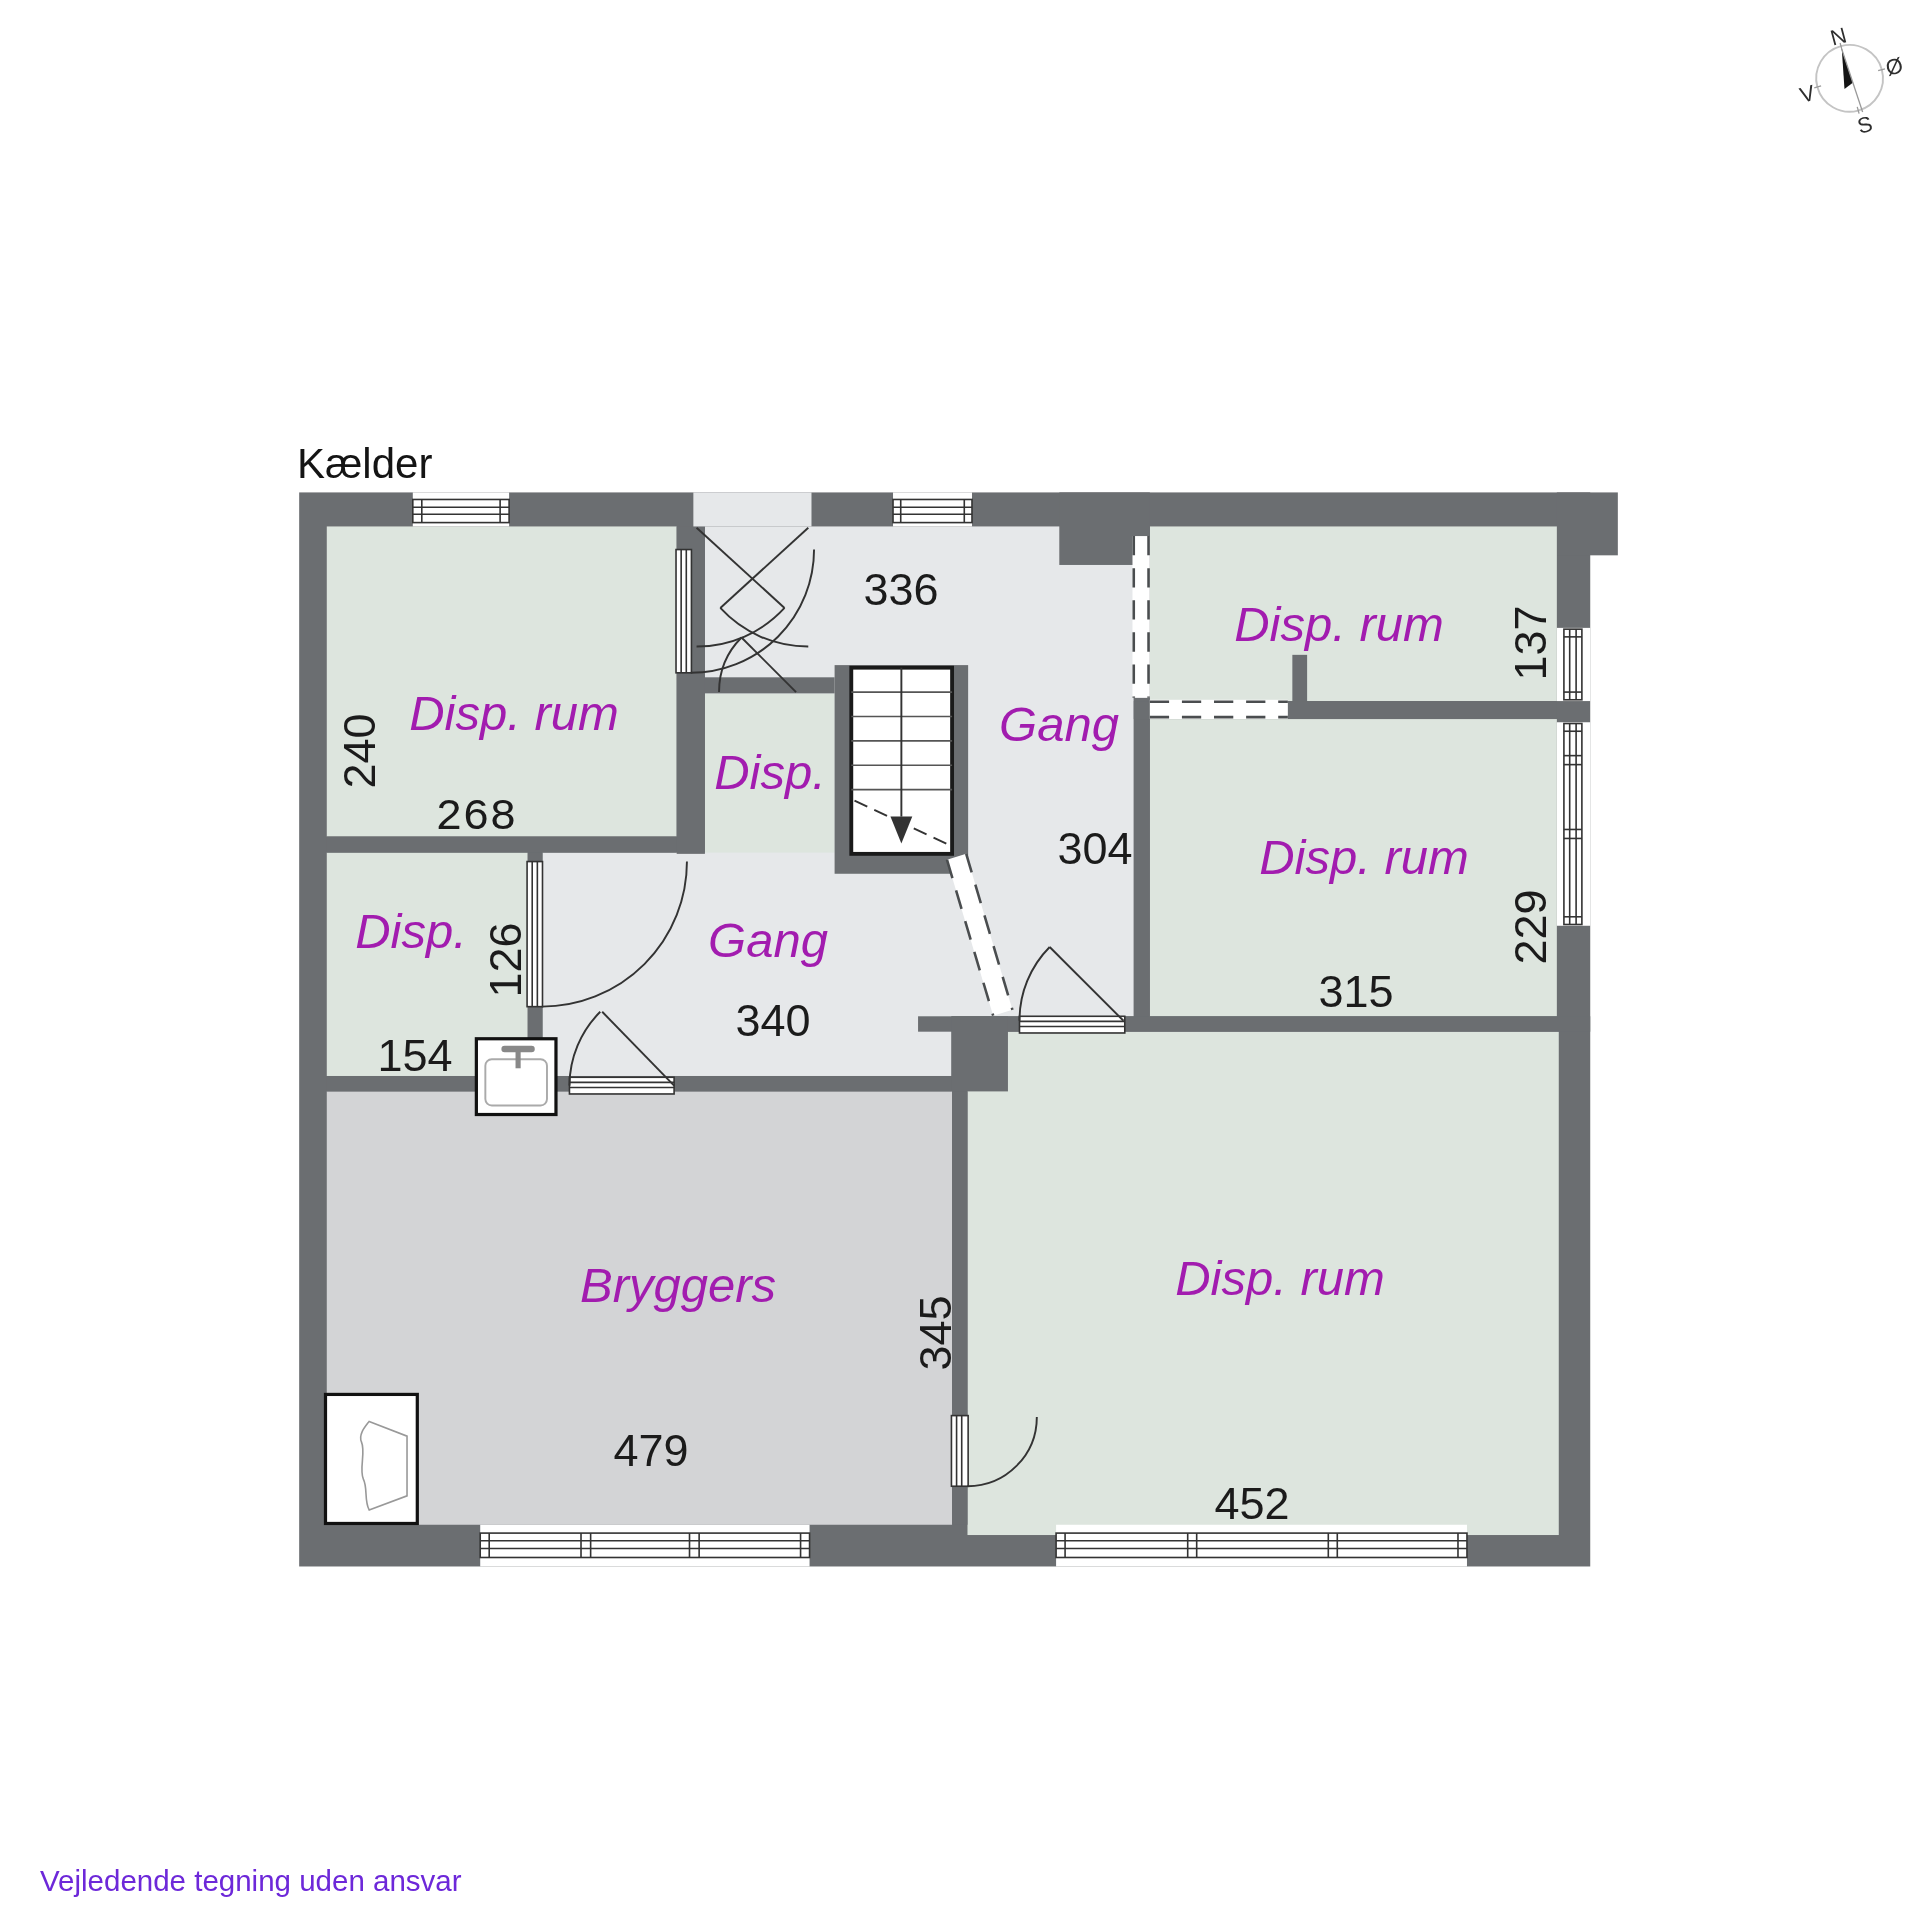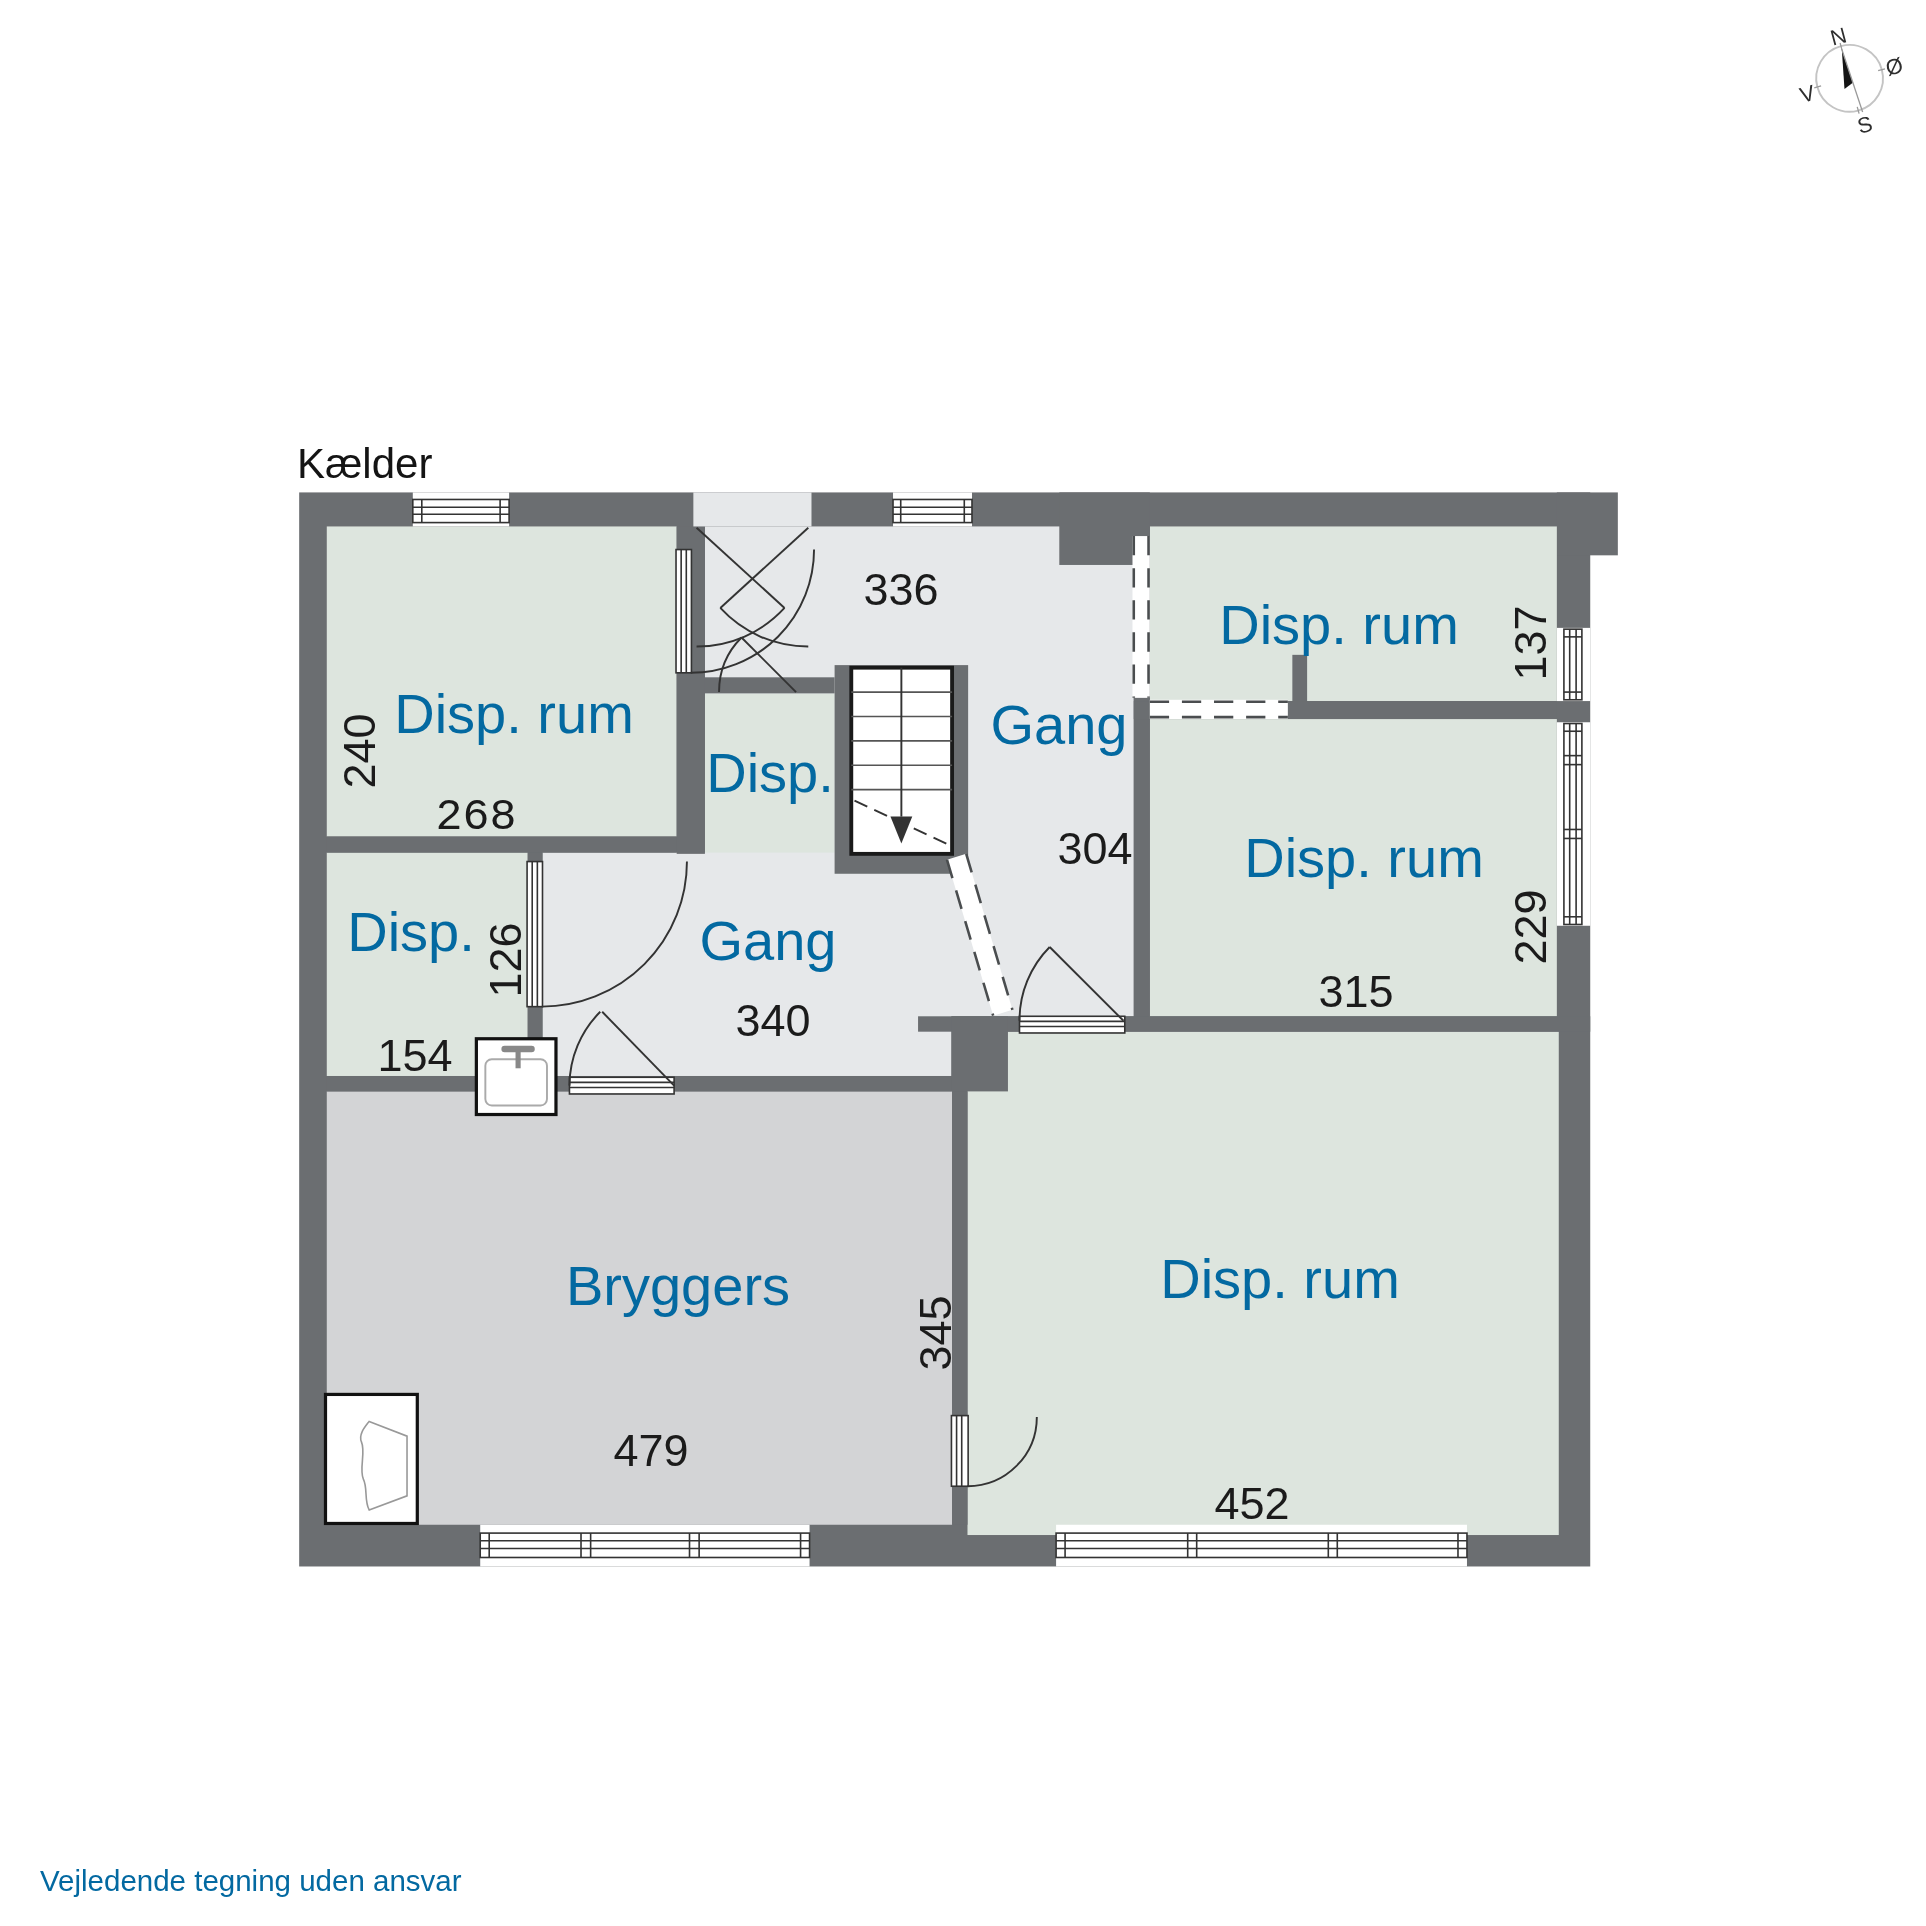--- a/index.html
+++ b/index.html
@@ -1,26 +1,26 @@
 <!DOCTYPE html>
 <html style="font-size:10.3px"><head>
 <meta charset="utf-8">
 <style>
   html,body{margin:0;padding:0;background:#ffffff;}
   body{width:1926px;height:1926px;position:relative;overflow:hidden;
        font-family:"Liberation Sans", sans-serif;}
   .plan{position:absolute;left:0;top:0;width:1926px;height:1926px;}
   svg.plan-svg{position:absolute;left:0;top:0;width:1926px;height:1926px;}
   .lbl{position:absolute;transform:translate(-50%,-50%);
-       font-size:56px;color:#0369a1;white-space:nowrap;}
+       font-size:49px;color:#a21caf;white-space:nowrap;font-style:italic;}
   .dim{position:absolute;transform:translate(-50%,-50%);
        font-size:45px;color:#1b1b1b;white-space:nowrap;}
   .dim.vert{transform:translate(-50%,-50%) rotate(-90deg);}
   .title{position:absolute;left:297px;top:440px;font-size:42px;color:#141414;}
-  .footer{position:absolute;left:40px;top:1864px;font-size:29.5px;color:#0369a1;}
+  .footer{position:absolute;left:40px;top:1864px;font-size:29.5px;color:#6d28d9;}
 </style>
 </head>
 <body>
 
 <div class="plan">
 
 <svg class="plan-svg" viewBox="0 0 3000 3000">
 
   <g>
     <rect x="466" y="767" width="2011" height="1673" fill="#6b6e71"></rect>

